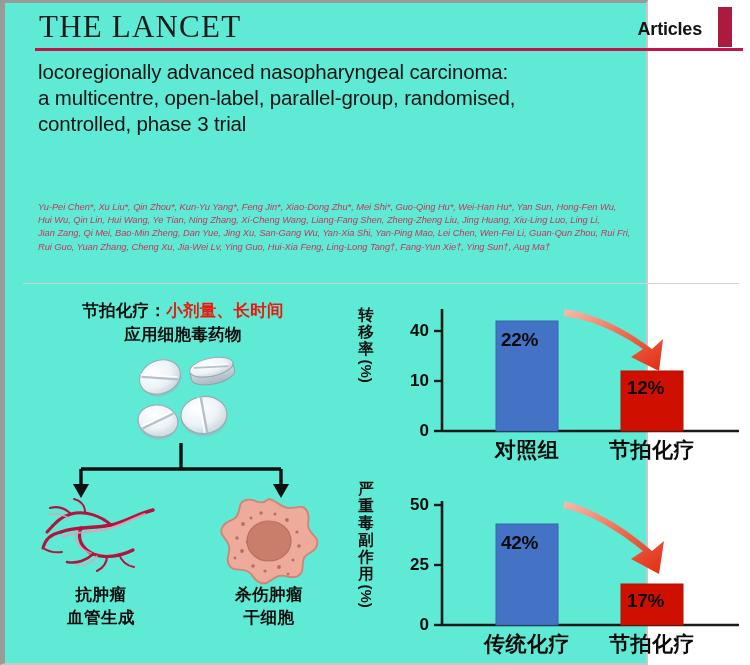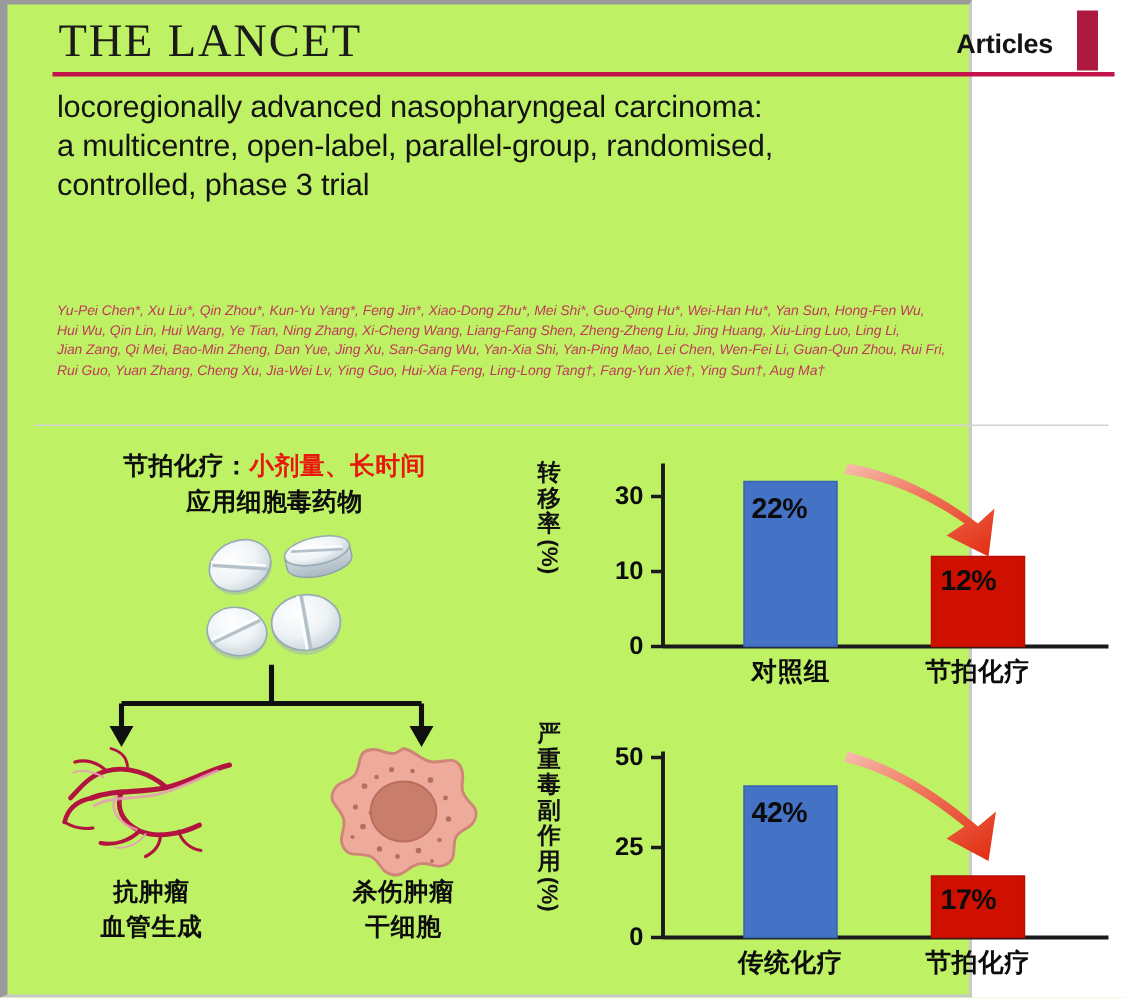--- a/index.html
+++ b/index.html
@@ -6,21 +6,21 @@
   * { box-sizing: border-box; margin: 0; padding: 0; }
   html, body {
     width: 750px; height: 665px;
     background: #ffffff;
     font-family: "Liberation Sans", "DejaVu Sans", sans-serif;
     overflow: hidden;
   }
   #page {
     position: relative;
     width: 648px; height: 665px;
-    background: #bef264;
+    background: #5eead4;
     border-left: 5px solid #9a9a9a;
     border-top: 3px solid #9a9a9a;
     border-right: 2px solid #c9c9c9;
     border-bottom: 2px solid #c9c9c9;
   }
 
   
   #journal-header {
     position: absolute; left: 0; top: 0;
     width: 745px; height: 52px;
@@ -135,21 +135,21 @@
   .val-label {
     position: absolute;
     font-family: "Liberation Sans", "DejaVu Sans", sans-serif;
     font-size: 19px; font-weight: 700; color: #0c0c0c;
     letter-spacing: -0.3px;
     margin-top: 32px;
   }
   .cat-label {
     position: absolute;
     font-family: "DejaVu Sans", "Liberation Sans", sans-serif;
-    font-size: 17px; font-weight: 700; color: #0c0c0c;
+    font-size: 21px; font-weight: 700; color: #0c0c0c;
     text-align: center; letter-spacing: 0.5px;
   }
   .tick-label {
     position: absolute;
     font-family: "Liberation Sans", "DejaVu Sans", sans-serif;
     font-size: 17px; font-weight: 700; color: #0c0c0c;
     text-align: right;
   }
 </style>
 </head>
@@ -328,21 +328,21 @@
 
       <rect x="143" y="26" width="62" height="110" fill="#4472c4" stroke="#3763ae" stroke-width="1"></rect>
 
       <rect x="268" y="76" width="62" height="60" fill="#cf1000" stroke="#b70e00" stroke-width="1"></rect>
 
       <path d="M212 14 C 248 20, 278 38, 299 54 L 310 44 L 306 76 L 278 62 L 290 54 C 270 40, 242 25, 210 21 Z" fill="url(#arr1)"></path>
     </svg>
 
     <div class="tick-label" style="left:38px; top:126px; width:38px;">0</div>
     <div class="tick-label" style="left:38px; top:76px;  width:38px;">10</div>
-    <div class="tick-label" style="left:38px; top:26px;  width:38px;">30</div>
+    <div class="tick-label" style="left:38px; top:26px;  width:38px;">40</div>
 
     <div class="val-label" style="left:148px; top:2px;">22%</div>
     <div class="val-label" style="left:274px; top:50px;">12%</div>
 
     <div class="cat-label" style="left:114px; top:141px; width:120px;">对照组</div>
     <div class="cat-label" style="left:239px; top:141px; width:120px;">节拍化疗</div>
   </div>
 
   <div class="chart-block" id="chart-bottom">
     <div class="axis-title" style="top:4px;">

